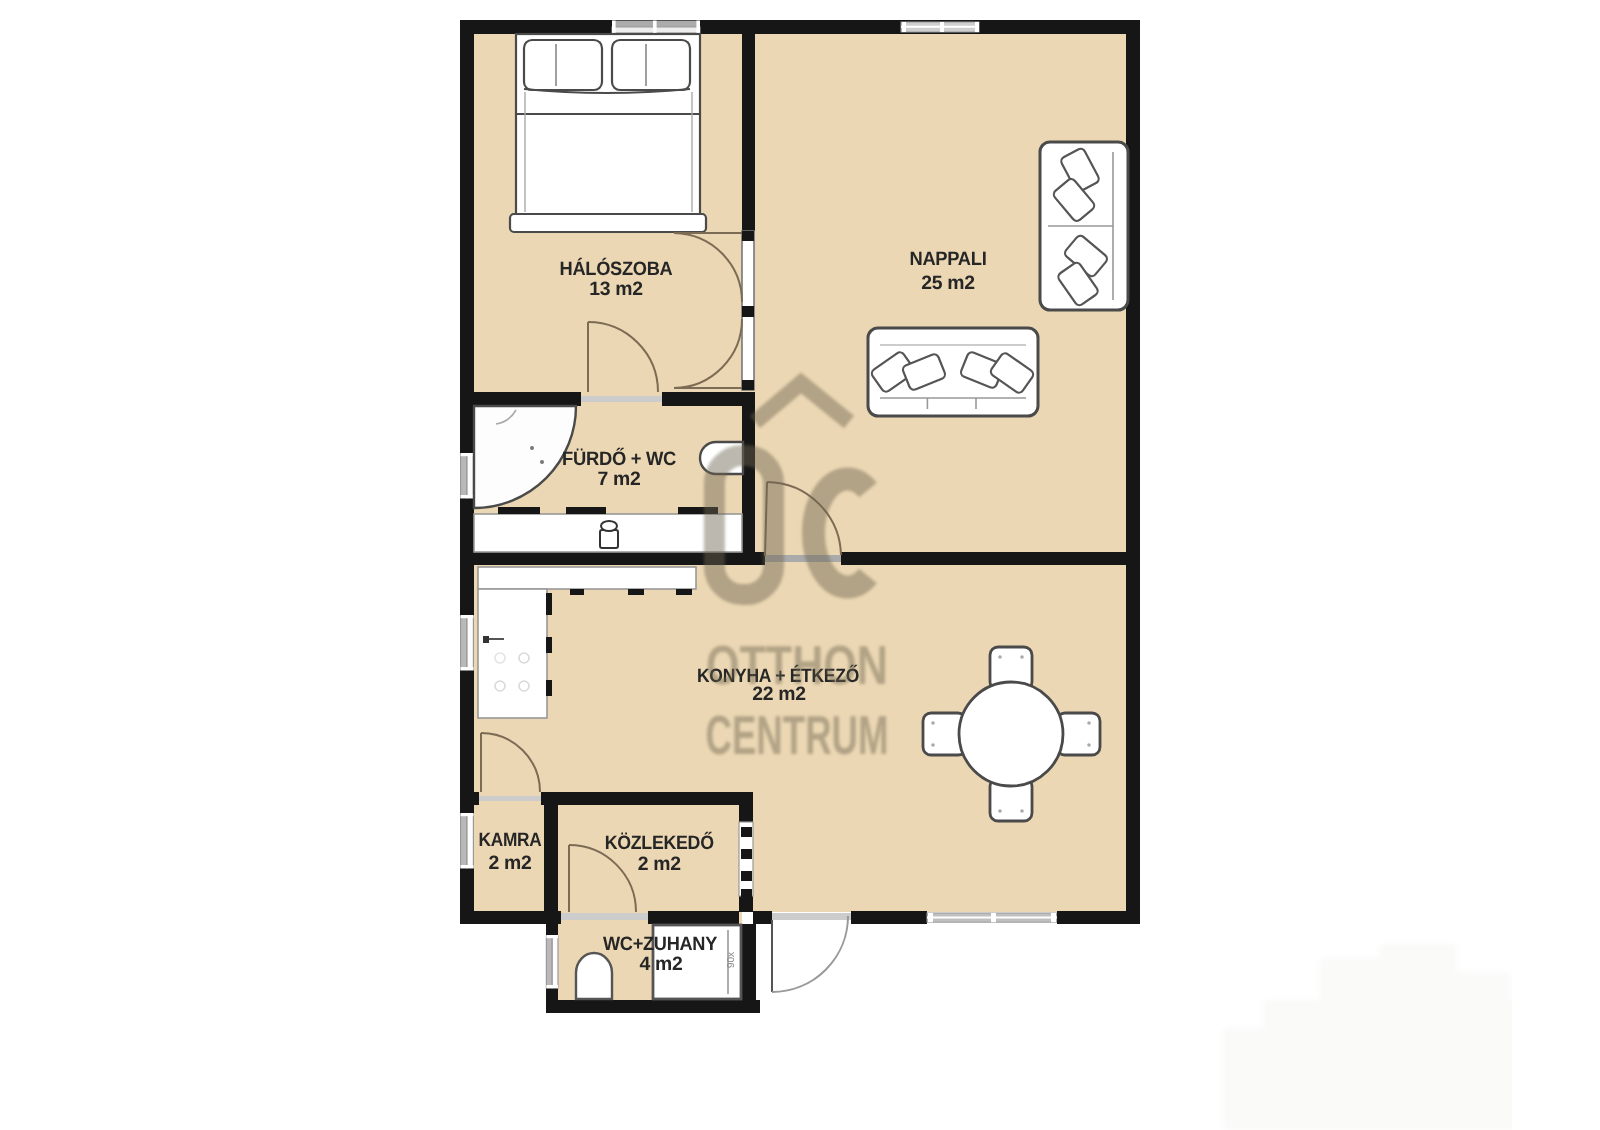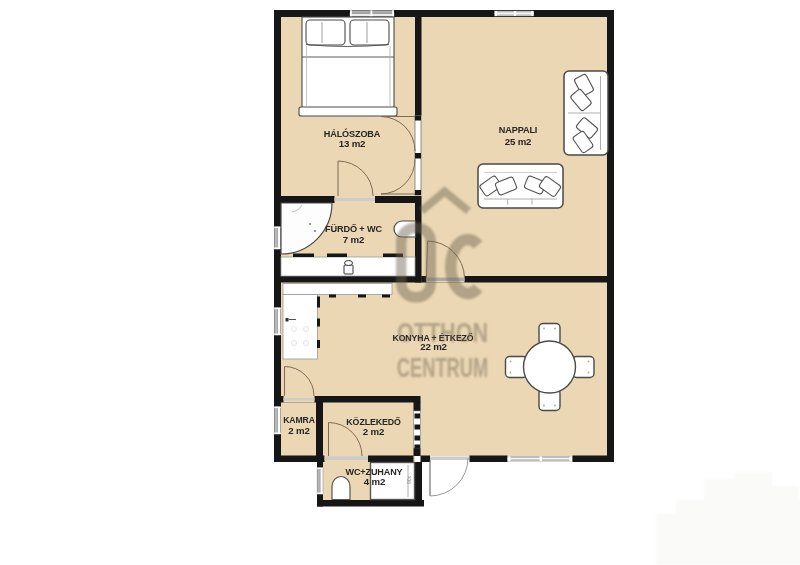--- a/index.html
+++ b/index.html
@@ -1,17 +1,17 @@
 <!DOCTYPE html>
 <html><head>
 <meta charset="utf-8">
 <style>
   html,body{margin:0;padding:0;background:#fff;}
   .page{width:756px;height:565px;position:relative;overflow:hidden;
-        font-family:"Liberation Sans", sans-serif;padding-left:44px;}
+        font-family:"Liberation Sans", sans-serif;}
 </style>
 </head>
 <body>
 <div class="page">
 <svg width="800" height="565" viewBox="0 0 800 565" xmlns="http://www.w3.org/2000/svg">
 <defs>
 <g id="pillow">
   <rect x="-9.5" y="-6.5" width="19" height="13" rx="2.5" fill="#fff" stroke="#555" stroke-width="1.1"></rect>
 </g>
 </defs>

